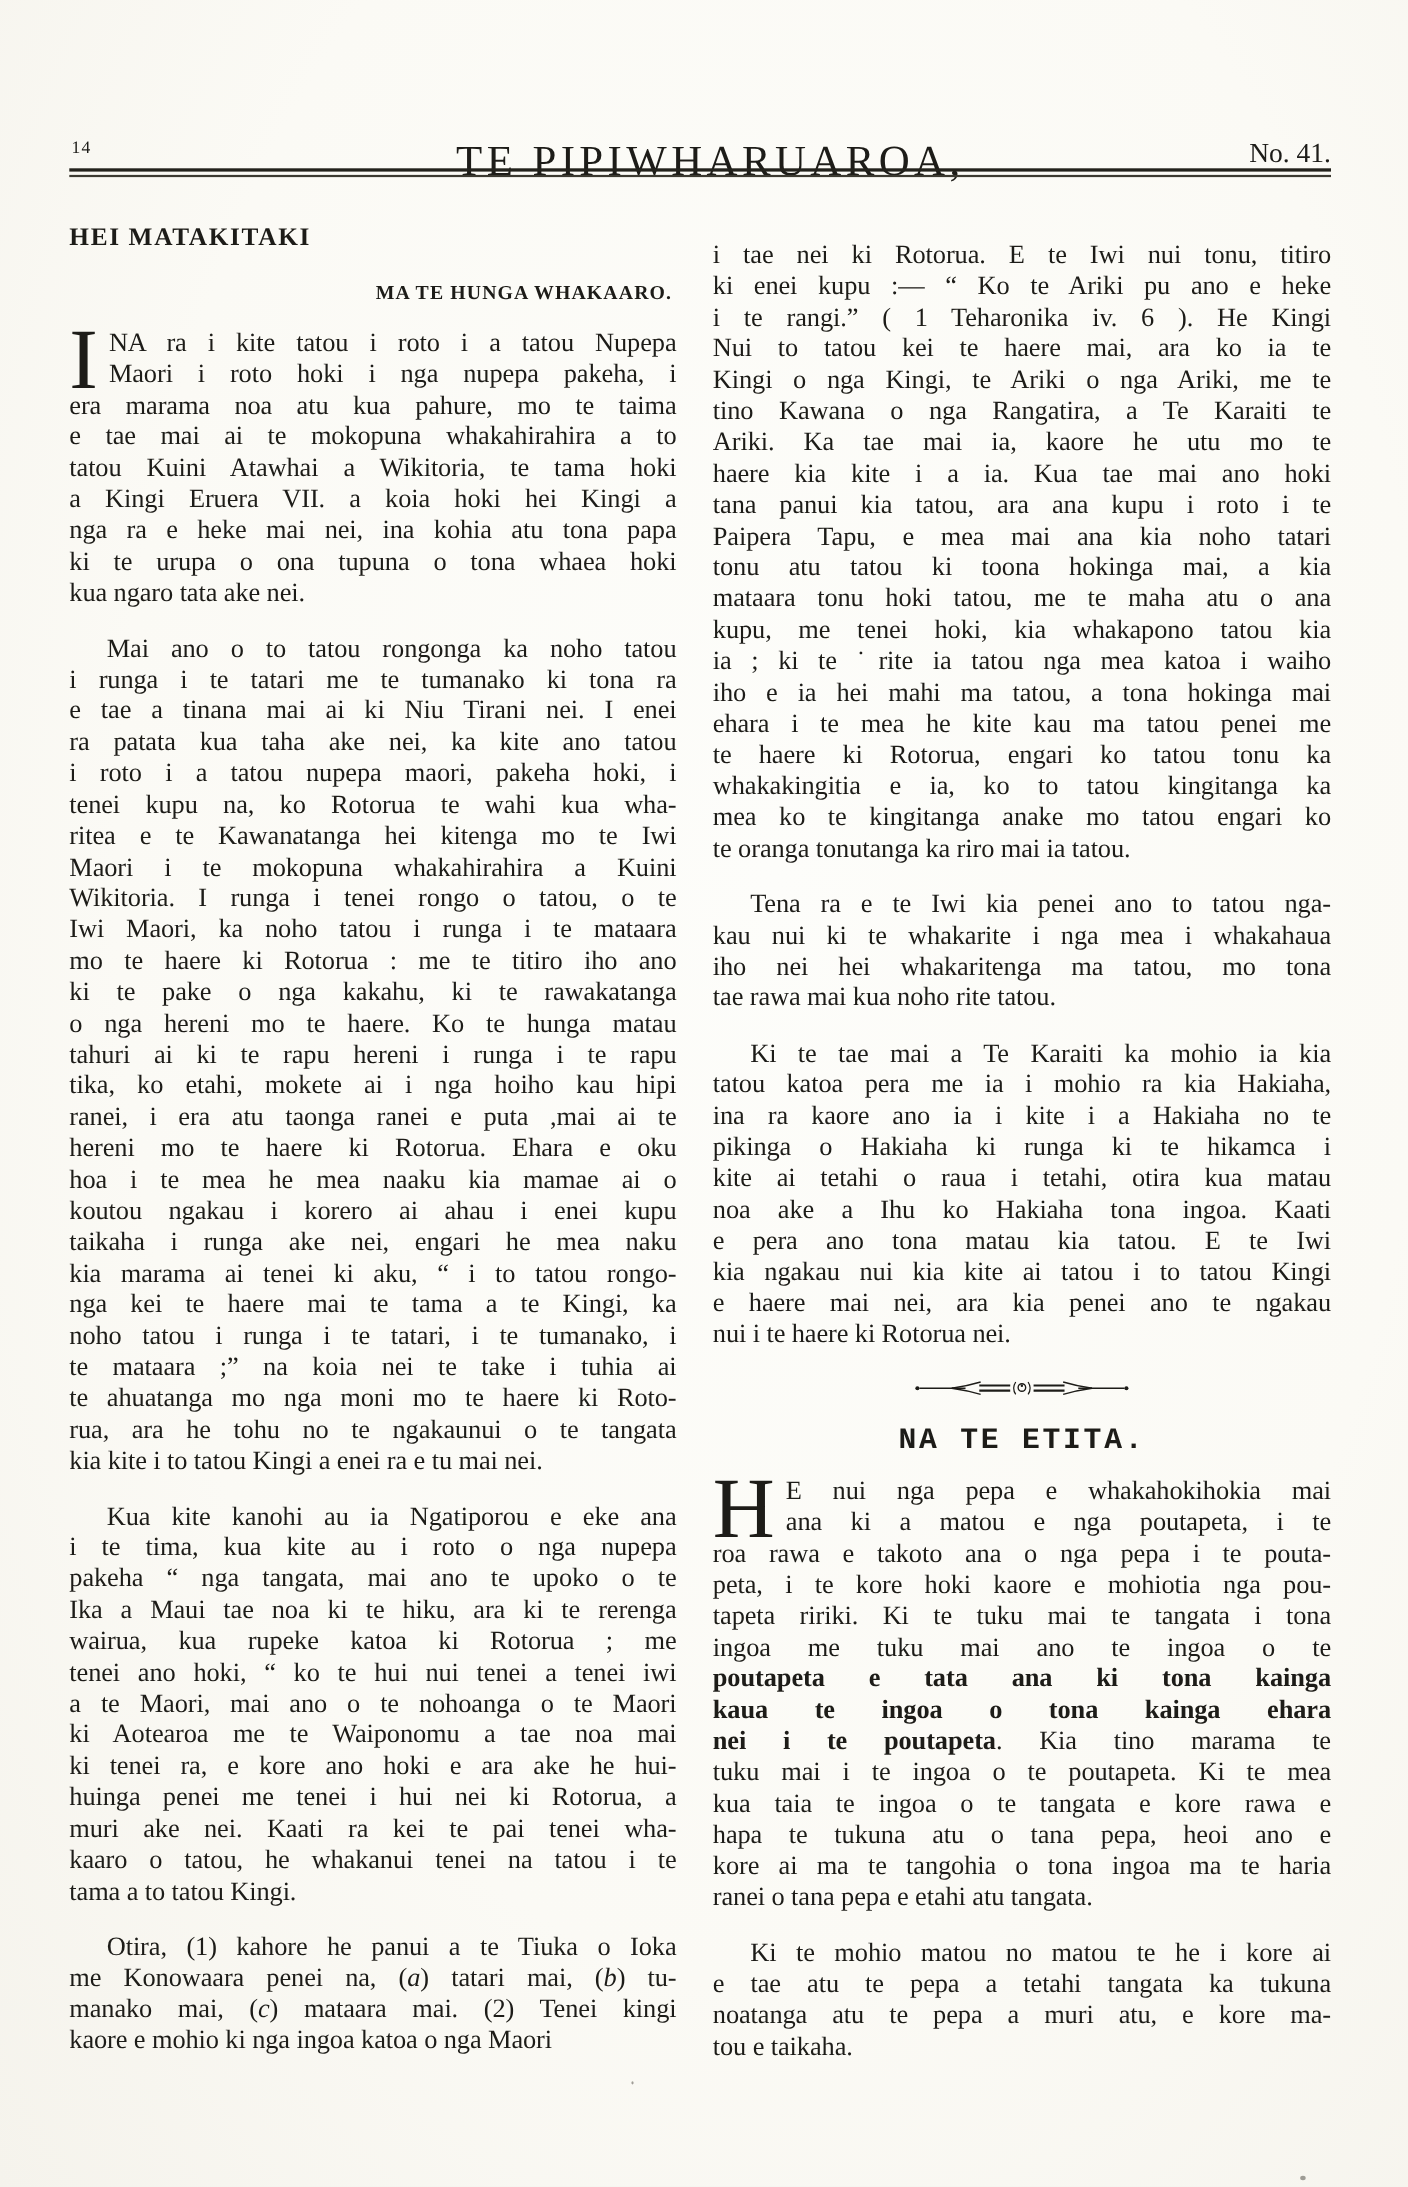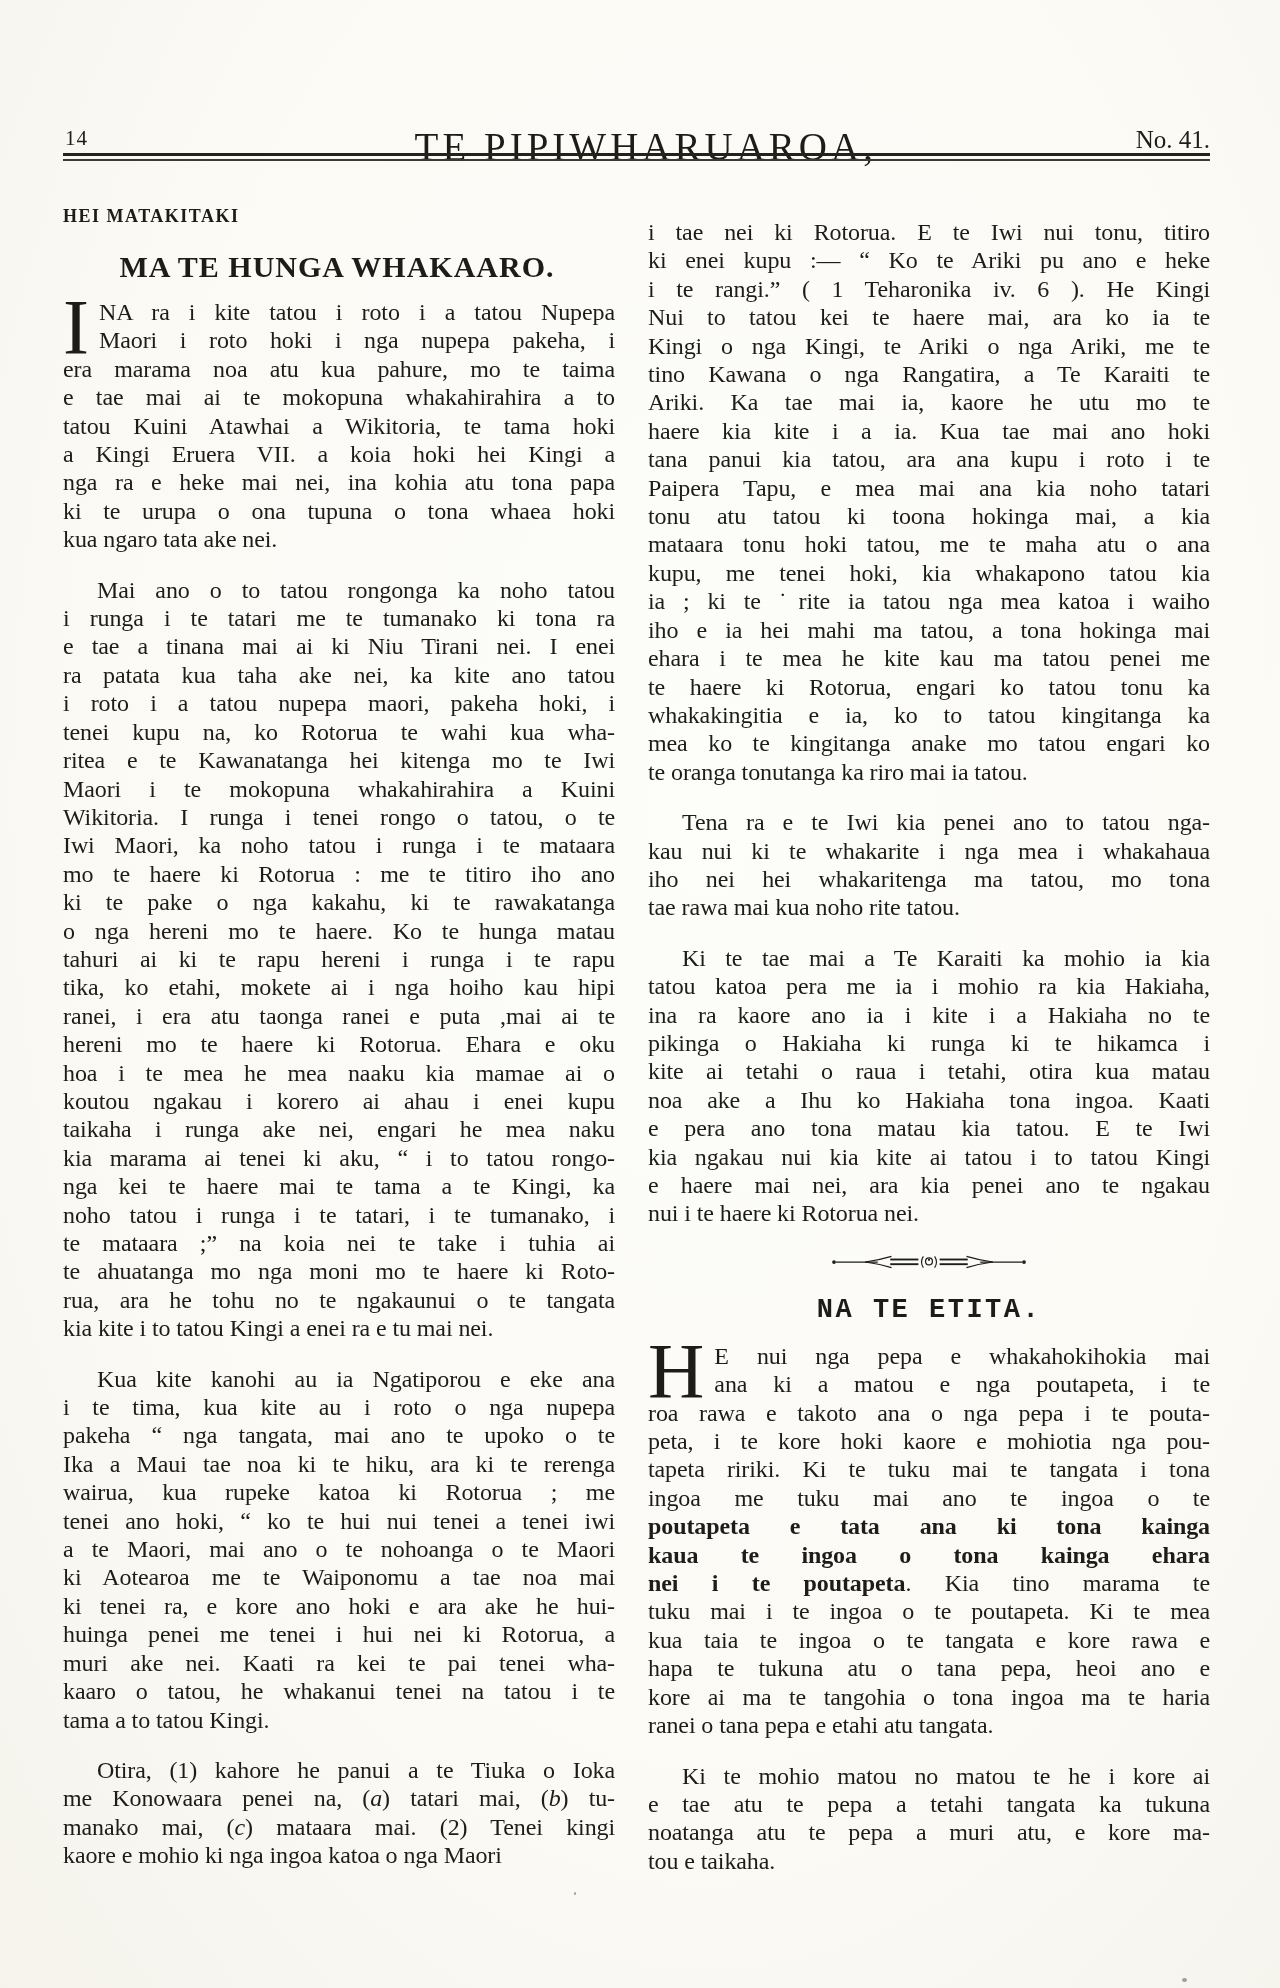--- a/index.html
+++ b/index.html
@@ -12,21 +12,21 @@
     color:#1d1c18;
     font-family:"Liberation Serif","DejaVu Serif",serif;
     overflow:hidden;
   }
   
   .header{
     position:absolute;left:63px;top:124px;width:1147px;height:30px;
   }
   .page-num{
     position:absolute;left:2px;top:2px;
-    font-size:21px;letter-spacing:1px;
+    font-size:16px;letter-spacing:1px;
   }
   .masthead{
     position:absolute;left:50%;top:0;transform:translateX(-48%);
     font-size:39px;letter-spacing:4px;white-space:nowrap;
   }
   .issue-num{
     position:absolute;right:0;top:2px;font-size:25px;
   }
   .header-rule{
     position:absolute;left:63px;top:153px;width:1147px;height:9px;
@@ -35,26 +35,26 @@
   .header-rule::after{
     content:"";display:block;margin-top:3px;
     border-top:2px solid #3c3a31;
   }
   
   .col{position:absolute;}
   .col-left{left:63px;top:202px;width:552px;}
   .col-right{left:648px;top:218px;width:562px;}
 
   .article-heading{
-    margin:0;font-size:18px;font-weight:bold;letter-spacing:1.5px;
+    margin:0;font-size:23px;font-weight:bold;letter-spacing:1.5px;
     line-height:28px;
   }
   .article-subheading{
-    margin:23px 0 0 0;font-size:30px;font-weight:bold;letter-spacing:1px;
-    text-align:center;padding-right:4px;line-height:27px;
+    margin:23px 0 0 0;font-size:18px;font-weight:bold;letter-spacing:1px;
+    text-align:right;padding-right:4px;line-height:27px;
   }
   .body-text{margin-top:18px;}
 
   .para{margin:0 0 0 0;}
   .para + .para{margin-top:22px;}
 
   .line{
     font-size:24px;line-height:28.4px;letter-spacing:-0.1px;
     text-align:justify;text-align-last:justify;
     min-height:28.4px;

